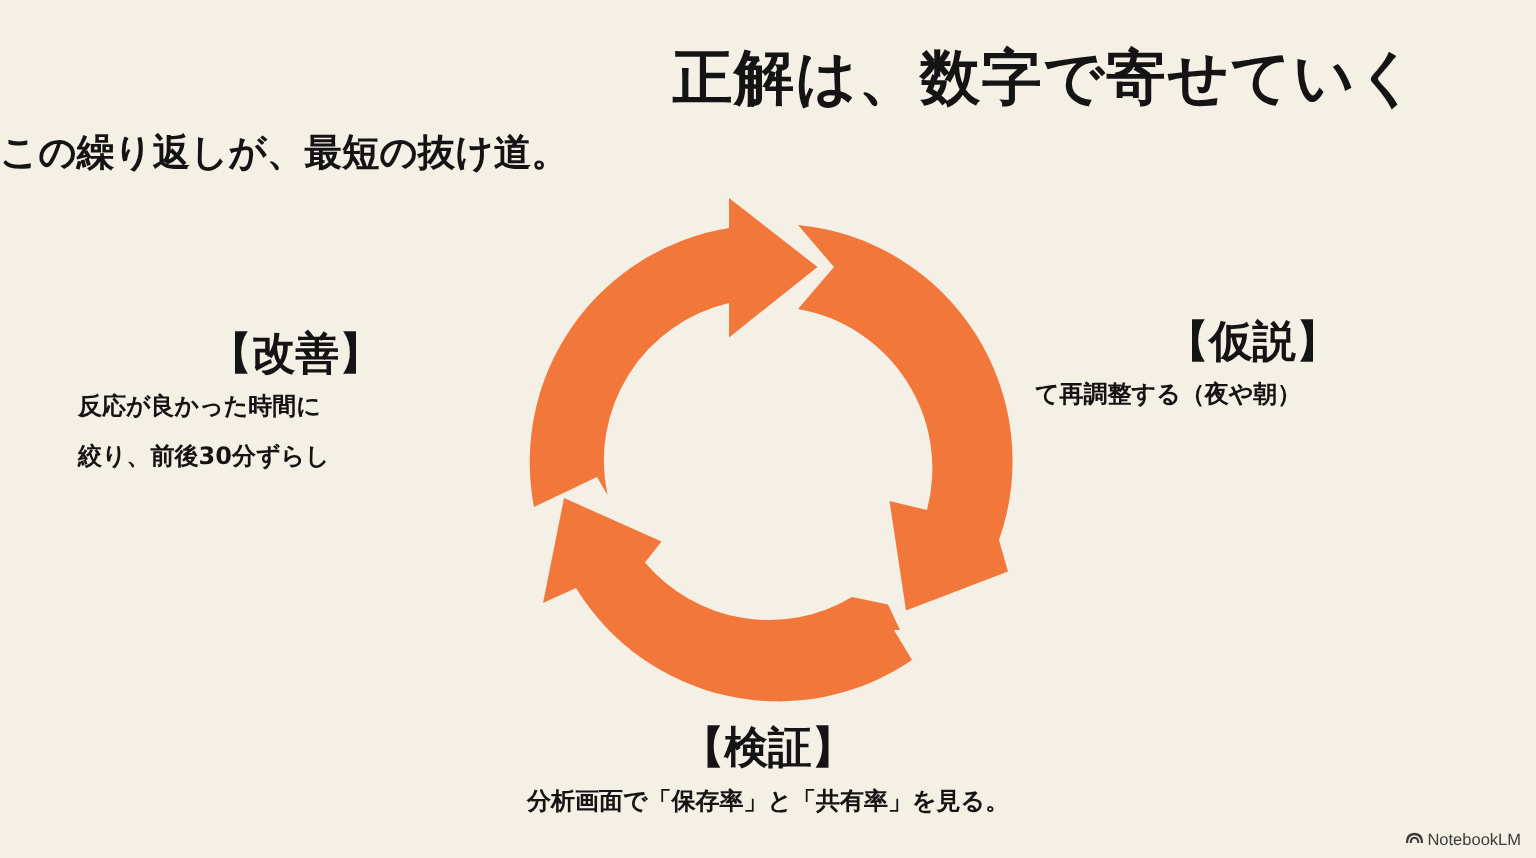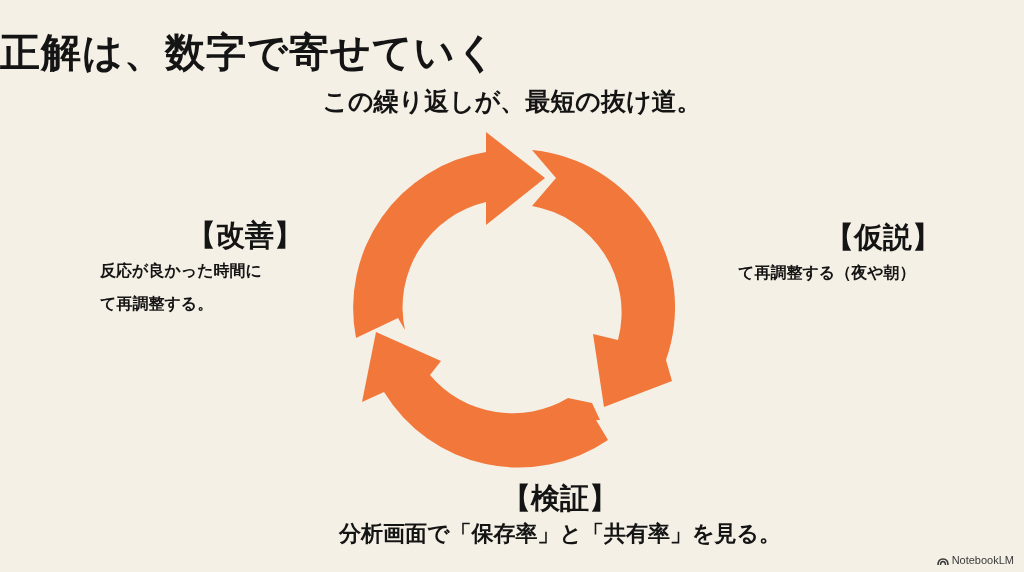--- a/index.html
+++ b/index.html
@@ -3,41 +3,41 @@
 <meta charset="utf-8">
 <style>
   html, body { margin:0; padding:0; }
   body {
     width:1024px; height:572px; overflow:hidden; position:relative;
     background:#F5F0E6;
     font-family:"DejaVu Sans", "Liberation Sans", sans-serif;
     color:#141414;
   }
   .title {
-    position:absolute; left:0; width:946px; top:26px; text-align:left;
+    position:absolute; left:0; width:946px; top:26px; text-align:right;
     font-size:40px; font-weight:bold; letter-spacing:1px; line-height:52px;
   }
   .subtitle {
-    position:absolute; left:0; width:1024px; top:86px; text-align:center;
+    position:absolute; left:0; width:1024px; top:86px; text-align:left;
     font-size:25px; font-weight:bold; line-height:32px;
   }
   .cycle { position:absolute; left:340px; top:120px; width:350px; height:360px; }
-  .block { position:absolute; font-weight:bold;margin-left:48px; }
+  .block { position:absolute; font-weight:bold; }
   .block .head { font-size:29px; line-height:38px; }
   .block .body { font-size:16px; line-height:33px; }
   .left { left:52px; top:216px; width:290px; }
   .left .head { text-align:center; }
-  .right { left:690px; top:218px; width:290px; }
+  .right { left:690px; top:208px; width:290px; }
   .right .head { text-align:center; }
   .bottom { left:0; top:479px; width:1024px; text-align:center; }
   .bottom .head { line-height:38px; }
-  .bottom .body { font-size:22px; line-height:34px; }
+  .bottom .body { font-size:16px; line-height:34px; }
   .brand {
     position:absolute; right:10px; bottom:6px; font-size:11px; color:#3a3a3a;
-    font-family:"Liberation Sans", sans-serif; display:flex; align-items:flex-end; gap:3px;
+    font-family:"Liberation Sans", sans-serif; display:flex; align-items:flex-start; gap:3px;
   }
 </style>
 </head>
 <body>
 
 <div class="title">正解は、数字で寄せていく</div>
 <div class="subtitle">この繰り返しが、最短の抜け道。</div>
 
 <svg class="cycle" viewBox="340 120 350 360" xmlns="http://www.w3.org/2000/svg">
 
@@ -53,21 +53,21 @@
 
   <path fill="#F2773A" d="M 600 420 L 592 403 L 568 398
        A 108 108 0 0 1 430 375
        L 441 361 L 376 332 L 362 402 L 384 392
        A 158 158 0 0 0 608 440 L 596 420 Z"></path>
 </svg>
 
 <div class="block left">
   <div class="head">【改善】</div>
   <div class="body">反応が良かった時間に</div>
-  <div class="body">て再調整する。</div>
+  <div class="body">絞り、前後30分ずらし</div>
 </div>
 
 <div class="block right">
   <div class="head">【仮説】</div>
   <div class="body">て再調整する（夜や朝）</div>
 </div>
 
 <div class="block bottom">
   <div class="head">【検証】</div>
   <div class="body">分析画面で「保存率」と「共有率」を見る。</div>

